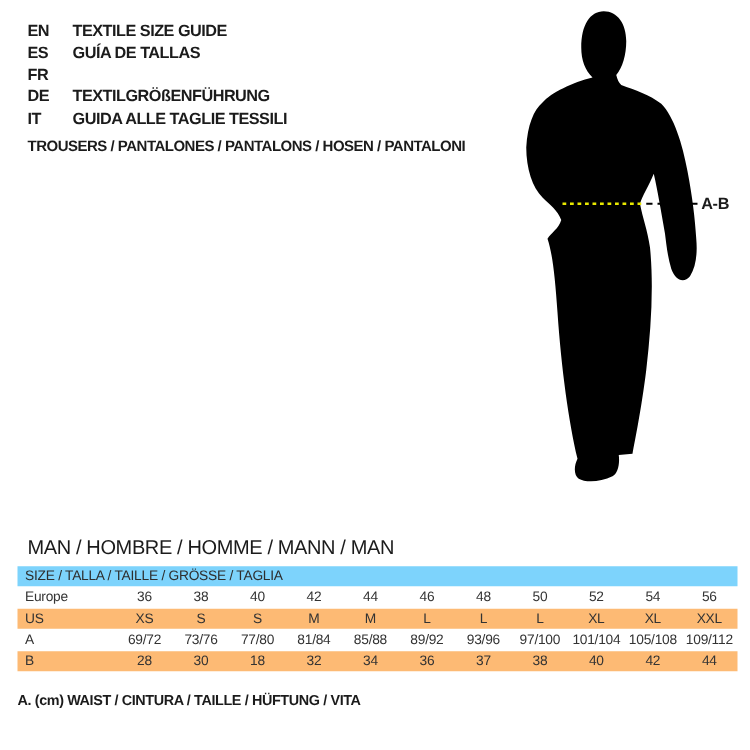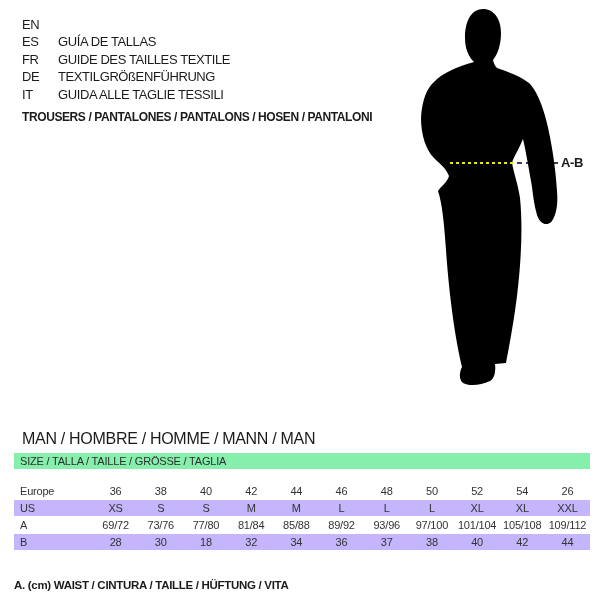--- a/index.html
+++ b/index.html
@@ -13,21 +13,21 @@
     overflow:hidden;
   }
 
   
   .lang-list {
     position:absolute; left:22px; top:16px;
   }
   .lang-row {
     display:flex;
     height:17.4px; line-height:17.4px;
-    font-size:13px; font-weight:normal; letter-spacing:-0.4px;
+    font-size:13px; font-weight:bold; letter-spacing:-0.4px;
     white-space:nowrap;
   }
   .lang-code { width:36px; }
 
   .garment-line {
     position:absolute; left:22px; top:110px;
     font-size:12px; font-weight:bold; letter-spacing:-0.4px;
     white-space:nowrap;
   }
 
@@ -48,61 +48,60 @@
     white-space:nowrap;
   }
 
   
   .size-table {
     position:absolute; left:14px; top:453px; width:576px;
     font-size:11px; letter-spacing:-0.2px;
   }
   .size-table-header {
     height:16px; line-height:16px;
-    background:#86efac;
+    background:#7dd3fc;
     color:#2e2e2e;
     padding-left:6px;
-    margin-bottom:14px;
+    margin-bottom:1px;
     white-space:nowrap;
   }
   .size-row {
     display:flex; height:16px; line-height:16px;
     margin-bottom:1px;
     color:#333333;
     justify-content:space-between;
   }
-  .size-row.stripe { background:#c4b5fd; }
+  .size-row.stripe { background:#fdba74; }
   .size-row-label { width:79px; padding-left:6px; }
   .size-cell { flex:1 1 0; text-align:center; }
 
   
   .footnotes {
     position:absolute; left:14px; top:554px;
   }
   .footnote {
     height:15.5px; line-height:15.5px;
     font-size:11.5px; font-weight:bold; letter-spacing:-0.3px;
     white-space:nowrap;
-    margin-top:24px;
   }
 </style>
 </head>
 <body>
 
 <div class="lang-list">
   <div class="lang-row">
     <span class="lang-code">EN</span>
+    <span class="lang-label">TEXTILE SIZE GUIDE</span>
   </div>
   <div class="lang-row">
     <span class="lang-code">ES</span>
     <span class="lang-label">GUÍA DE TALLAS</span>
   </div>
   <div class="lang-row">
     <span class="lang-code">FR</span>
-    <span class="lang-label">GUIDE DES TAILLES TEXTILE</span>
   </div>
   <div class="lang-row">
     <span class="lang-code">DE</span>
     <span class="lang-label">TEXTILGRÖßENFÜHRUNG</span>
   </div>
   <div class="lang-row">
     <span class="lang-code">IT</span>
     <span class="lang-label">GUIDA ALLE TAGLIE TESSILI</span>
   </div>
 </div>
@@ -156,21 +155,21 @@
     <span class="size-cell">36</span>
     <span class="size-cell">38</span>
     <span class="size-cell">40</span>
     <span class="size-cell">42</span>
     <span class="size-cell">44</span>
     <span class="size-cell">46</span>
     <span class="size-cell">48</span>
     <span class="size-cell">50</span>
     <span class="size-cell">52</span>
     <span class="size-cell">54</span>
-    <span class="size-cell">26</span>
+    <span class="size-cell">56</span>
   </div>
 
   <div class="size-row stripe">
     <span class="size-row-label">US</span>
     <span class="size-cell">XS</span>
     <span class="size-cell">S</span>
     <span class="size-cell">S</span>
     <span class="size-cell">M</span>
     <span class="size-cell">M</span>
     <span class="size-cell">L</span>

